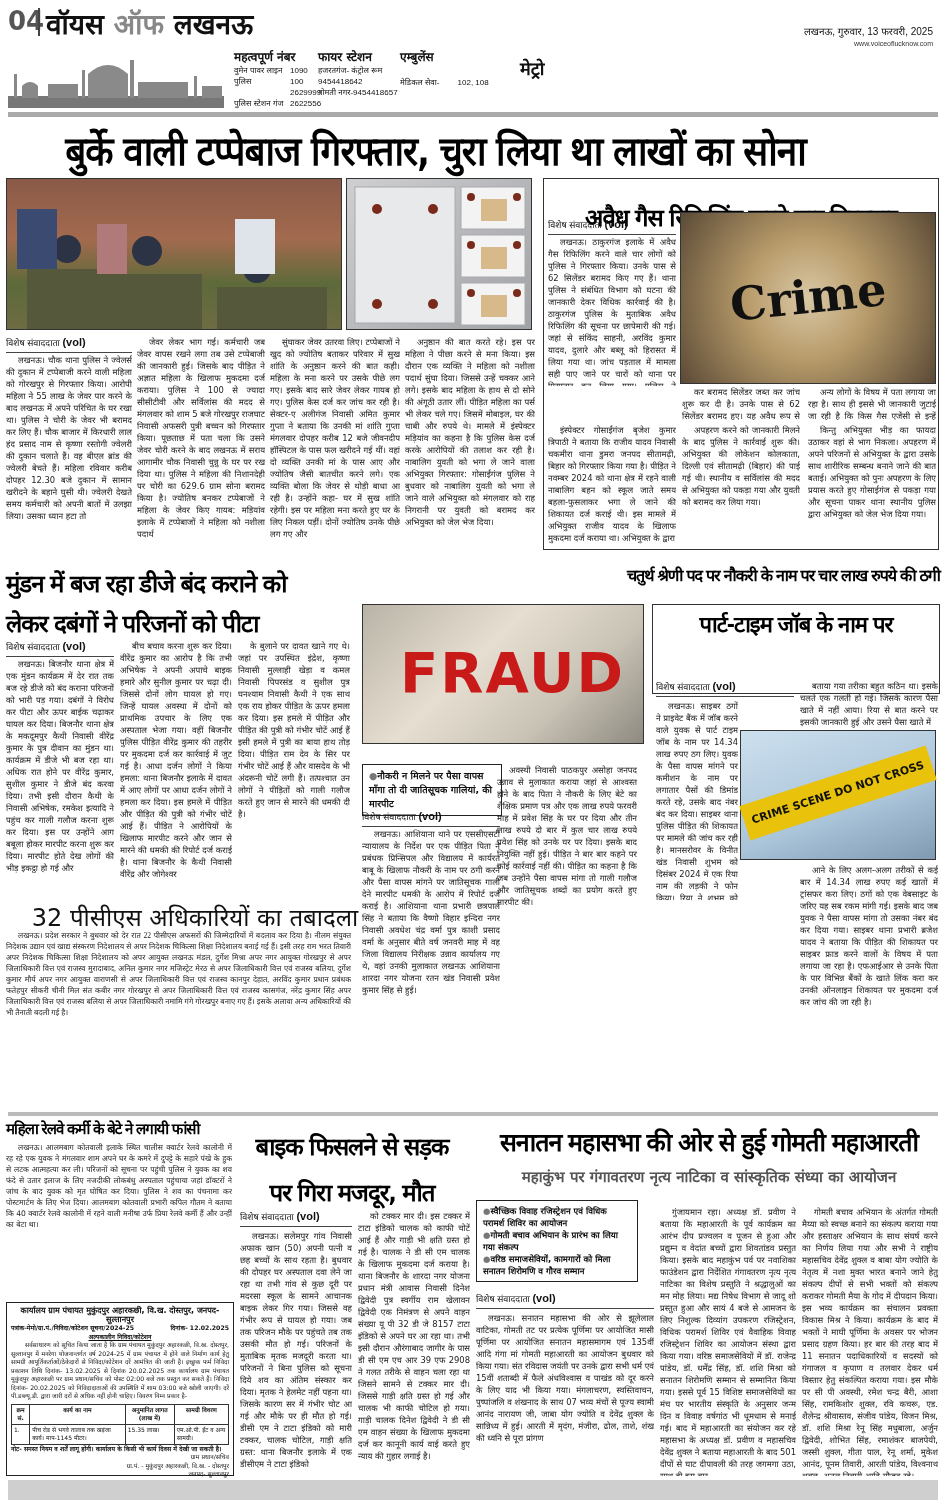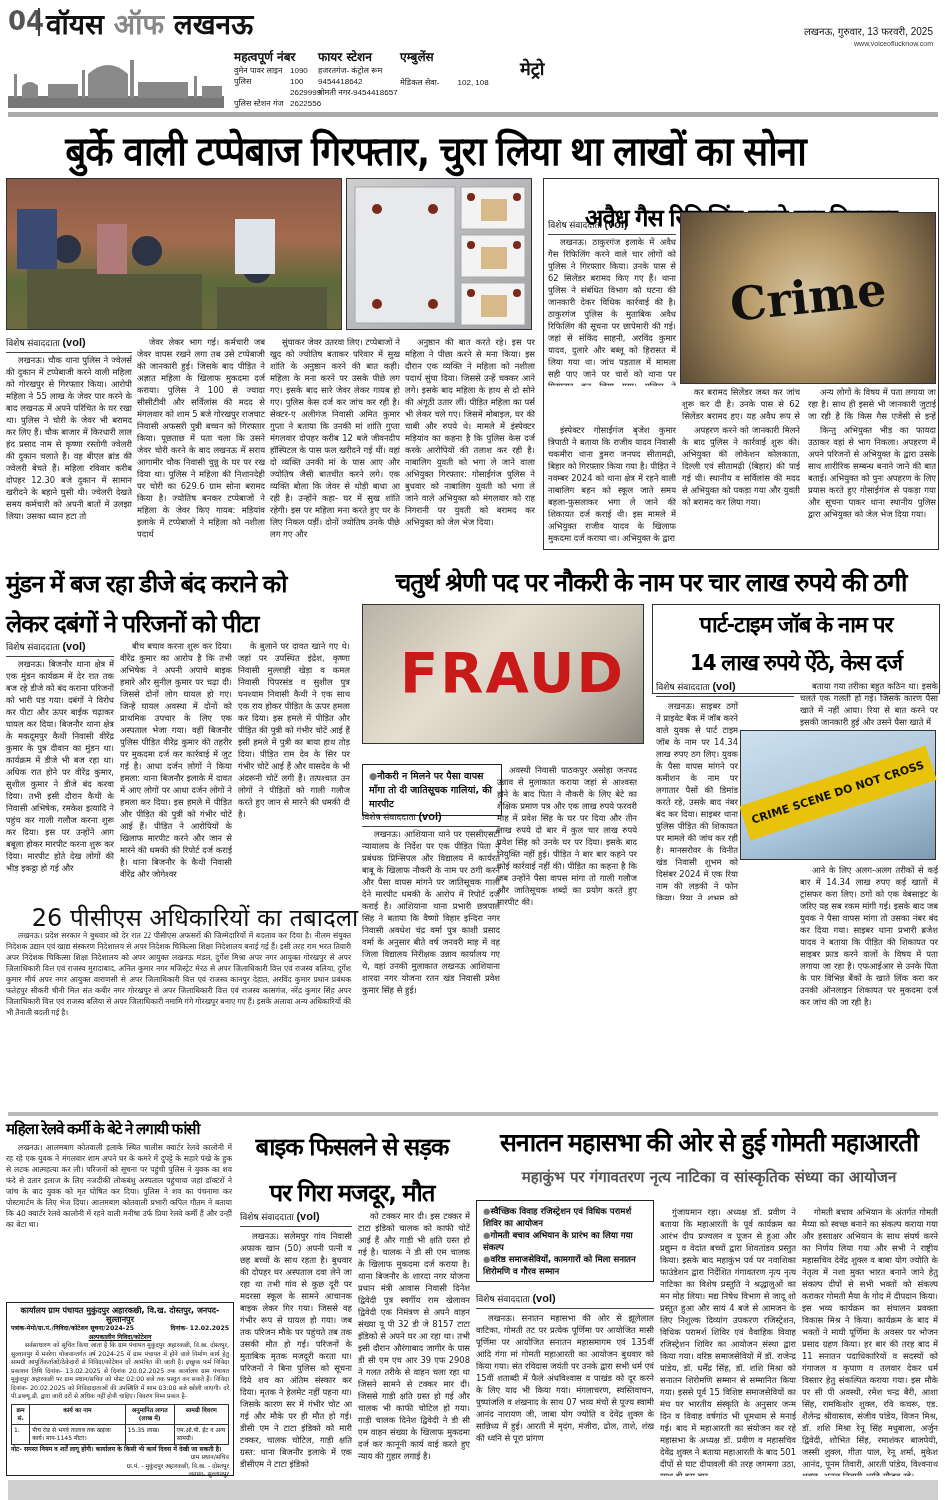--- a/index.html
+++ b/index.html
@@ -24,21 +24,21 @@
   .photo-jewel { left: 346px; top: 178px; width: 186px; height: 152px; background: linear-gradient(135deg,#cfcfd1,#9fa2a6); }
   .byline { font-size: 9px; font-weight: 400; border-bottom: 1px solid #444; padding-bottom: 3px; }
   .byline b { font-size: 11px; font-weight: 700; }
   .col { font-size: 8.4px; line-height: 12px; text-align: justify; color: #222; overflow: hidden; font-family: "DejaVu Sans", sans-serif; }
   .col p { text-indent: 12px; }
   .right-frame { left: 543px; top: 178px; width: 396px; height: 372px; border: 1px solid #333; }
   .h-gas { left: 550px; top: 180px; width: 382px; font-size: 24px; text-align: center; white-space: nowrap; margin-top: 20px; }
   .photo-crime { left: 680px; top: 212px; width: 256px; height: 172px; background: radial-gradient(circle at 50% 50%, #d9c8a6 0%, #b89b6a 40%, #5a4a36 100%); }
   .crime-text { left: 730px; top: 270px; font-size: 46px; font-weight: 700; color: #111; font-family: "DejaVu Serif", serif; transform: rotate(-6deg); }
   .h-dj { left: 6px; top: 564px; width: 345px; font-size: 24px; line-height: 40px; text-align: left; }
-  .h-fraud { left: 362px; top: 564px; width: 578px; font-size: 25px; text-align: center; white-space: nowrap; }
+  .h-fraud { left: 362px; top: 564px; width: 578px; font-size: 16px; text-align: right; white-space: nowrap; }
   .photo-fraud { left: 362px; top: 604px; width: 282px; height: 140px; background: linear-gradient(135deg,#b9b3a7,#e6dfd1 40%,#c9c3b6 70%,#8f8a80); }
   .fraud-text { left: 400px; top: 640px; font-size: 56px; font-weight: 700; color: #c91a1a; font-family: "DejaVu Sans", sans-serif; letter-spacing: 2px; }
   .bullet-box { border: 1px solid #222; padding: 4px 6px; font-size: 9.5px; line-height: 14px; font-weight: 700; font-family: "DejaVu Sans", sans-serif; }
   .bullet-box .dot { color:#777; }
   .parttime-frame { left: 652px; top: 604px; width: 288px; height: 90px; border: 1px solid #333; }
   .h-parttime { left: 656px; top: 606px; width: 280px; font-size: 22px; line-height: 38px; text-align: center; }
   .photo-scene { left: 740px; top: 730px; width: 196px; height: 130px; background: linear-gradient(160deg,#cde0ee,#aac4da 60%,#7f9ab2); }
   .tape { left: 740px; top: 775px; width: 196px; height: 36px; background:#e8c20b; transform: rotate(-18deg); font-weight:700; font-size:18px; color:#111; text-align:center; line-height:36px; font-family:"DejaVu Sans",sans-serif; }
   .h-pcs { left: 30px; top: 900px; width: 330px; font-size: 24px; font-weight: 400; text-align: center; font-family: "DejaVu Sans", sans-serif; }
   .h-railway { left: 6px; top: 1118px; width: 225px; font-size: 15px; white-space: nowrap; }
@@ -216,21 +216,21 @@
 <div class="abs col" style="left:6px;top:658px;width:108px;height:232px;">
     <p>लखनऊ। बिजनौर थाना क्षेत्र में एक मुंडन कार्यक्रम में देर रात तक बज रहे डीजे को बंद कराना परिजनों को भारी पड़ गया। दबंगों ने विरोध कर पीटा और ऊपर बाईक चढ़ाकर घायल कर दिया। बिजनौर थाना क्षेत्र के मकदूमपुर कैथी निवासी वीरेंद्र कुमार के पुत्र दीवान का मुंडन था। कार्यक्रम में डीजे भी बज रहा था। अधिक रात होने पर वीरेंद्र कुमार, सुशील कुमार ने डीजे बंद करवा दिया। तभी इसी दौरान कैथी के निवासी अभिषेक, रमकेश इत्यादि ने पहुंच कर गाली गलौज करना शुरू कर दिया। इस पर उन्होंने आग बबूला होकर मारपीट करना शुरू कर दिया। मारपीट होते देख लोगों की भीड़ इकट्ठा हो गई और</p>
   </div>
 <div class="abs col" style="left:120px;top:640px;width:112px;height:250px;">
     <p>बीच बचाव करना शुरू कर दिया। वीरेंद्र कुमार का आरोप है कि तभी अभिषेक ने अपनी अपाचे बाइक हमारे और सुनील कुमार पर चढ़ा दी। जिससे दोनों लोग घायल हो गए। जिन्हें घायल अवस्था में दोनों को प्राथमिक उपचार के लिए एक अस्पताल भेजा गया। वहीं बिजनौर पुलिस पीड़ित वीरेंद्र कुमार की तहरीर पर मुकदमा दर्ज कर कार्रवाई में जुट गई है। आधा दर्जन लोगों ने किया हमला: थाना बिजनौर इलाके में दावत में आए लोगों पर आधा दर्जन लोगों ने हमला कर दिया। इस हमले में पीड़ित और पीड़ित की पुत्री को गंभीर चोटें आई हैं। पीड़ित ने आरोपियों के खिलाफ मारपीट करने और जान से मारने की धमकी की रिपोर्ट दर्ज कराई है। थाना बिजनौर के कैथी निवासी वीरेंद्र और जोगेश्वर</p>
   </div>
 <div class="abs col" style="left:238px;top:640px;width:112px;height:250px;">
     <p>के बुलाने पर दावत खाने गए थे। जहां पर उपस्थित इंद्रेश, कृष्णा निवासी मुल्लाही खेड़ा व कमल निवासी पिपरसंड व सुशील पुत्र घनश्याम निवासी कैथी ने एक साथ एक राय होकर पीड़ित के ऊपर हमला कर दिया। इस हमले में पीड़ित और पीड़ित की पुत्री को गंभीर चोटें आई हैं इसी हमले में पुत्री का बाया हाथ तोड़ दिया। पीड़ित राम देव के सिर पर गंभीर चोटें आई हैं और वासदेव के भी अंदरूनी चोटें लगी हैं। तत्पश्चात उन लोगों ने पीड़ितों को गाली गलौज करते हुए जान से मारने की धमकी दी है।</p>
   </div>
 
-<div class="abs h-pcs">26 पीसीएस अधिकारियों का तबादला</div>
+<div class="abs h-pcs">32 पीसीएस अधिकारियों का तबादला</div>
 <div class="abs col" style="left:6px;top:930px;width:345px;height:178px;font-size:7.6px;line-height:11px;font-family:Liberation Serif, serif;">
     <p>लखनऊ। प्रदेश सरकार ने बुधवार को देर रात 22 पीसीएस अफसरों की जिम्मेदारियों में बदलाव कर दिया है। नीलम संयुक्त निदेशक उद्यान एवं खाद्य संस्करण निदेशालय से अपर निदेशक चिकित्सा शिक्षा निदेशालय बनाई गई हैं। इसी तरह राम भरत तिवारी अपर निदेशक चिकित्सा शिक्षा निदेशालय को अपर आयुक्त लखनऊ मंडल, दुर्गेश मिश्रा अपर नगर आयुक्त गोरखपुर से अपर जिलाधिकारी वित्त एवं राजस्व मुरादाबाद, अनिल कुमार नगर मजिस्ट्रेट मेरठ से अपर जिलाधिकारी वित्त एवं राजस्व बलिया, दुर्गेश कुमार मौर्य अपर नगर आयुक्त वाराणसी से अपर जिलाधिकारी वित्त एवं राजस्व कानपुर देहात, अरविंद कुमार प्रधान प्रबंधक फतेहपुर सीकरी चीनी मिल संत कबीर नगर गोरखपुर से अपर जिलाधिकारी वित्त एवं राजस्व कासगंज, नरेंद्र कुमार सिंह अपर जिलाधिकारी वित्त एवं राजस्व बलिया से अपर जिलाधिकारी नमामि गंगे गोरखपुर बनाए गए हैं। इसके अलावा अन्य अधिकारियों की भी तैनाती बदली गई है।</p>
   </div>
 
 <div class="abs headline h-fraud">चतुर्थ श्रेणी पद पर नौकरी के नाम पर चार लाख रुपये की ठगी</div>
 <div class="abs photo photo-fraud"></div>
 <div class="abs fraud-text">FRAUD</div>
 <div class="abs bullet-box" style="left:362px;top:764px;width:140px;background:#fff;"><span class="dot">●</span><span>नौकरी न मिलने पर पैसा वापस माँगा तो दी जातिसूचक गालियां, की मारपीट</span></div>
 <div class="abs" style="left:362px;top:810px;width:138px;">
   <div class="byline"><span>विशेष संवाददाता</span> <b>(vol)</b></div>
@@ -238,21 +238,20 @@
 <div class="abs col" style="left:362px;top:828px;width:138px;height:280px;">
     <p>लखनऊ। आशियाना थाने पर एससीएसटी न्यायालय के निर्देश पर एक पीड़ित पिता ने प्रबंधक प्रिन्सिपल और विद्यालय में कार्यरत बाबू के खिलाफ नौकरी के नाम पर ठगी करने और पैसा वापस मांगने पर जातिसूचक गाली देने मारपीट धमकी के आरोप में रिपोर्ट दर्ज कराई है। आशियाना थाना प्रभारी छत्रपाल सिंह ने बताया कि वैष्णो विहार इन्दिरा नगर निवासी अवधेश चंद्र वर्मा पुत्र काशी प्रसाद वर्मा के अनुसार बीते वर्ष जनवरी माह में वह जिला विद्यालय निरीक्षक उन्नाव कार्यालय गए थे, वहां उनकी मुलाकात लखनऊ आशियाना शारदा नगर योजना रतन खंड निवासी प्रवेश कुमार सिंह से हुई।</p>
   </div>
 <div class="abs col" style="left:497px;top:764px;width:140px;height:344px;">
     <p>अवस्थी निवासी पाठकपुर असोहा जनपद उन्नाव से मुलाकात कराया जहां से आश्वस्त होने के बाद पिता ने नौकरी के लिए बेटे का शैक्षिक प्रमाण पत्र और एक लाख रुपये फरवरी माह में प्रवेश सिंह के घर पर दिया और तीन लाख रुपये दो बार में कुल चार लाख रुपये प्रवेश सिंह को उनके घर पर दिया। इसके बाद नियुक्ति नहीं हुई। पीड़ित ने बार बार कहने पर कोई कार्रवाई नहीं की। पीड़ित का कहना है कि जब उन्होंने पैसा वापस मांगा तो गाली गलौज और जातिसूचक शब्दों का प्रयोग करते हुए मारपीट की।</p>
   </div>
 
 <div class="abs parttime-frame"></div>
 <div class="abs headline h-parttime">
   <div>पार्ट-टाइम जॉब के नाम पर</div>
-  <div>14 लाख रुपये ऐंठे, केस दर्ज</div>
 </div>
 <div class="abs" style="left:656px;top:680px;width:138px;">
   <div class="byline"><span>विशेष संवाददाता</span> <b>(vol)</b></div>
 </div>
 <div class="abs col" style="left:656px;top:700px;width:82px;height:200px;">
     <p>लखनऊ। साइबर ठगों ने प्राइवेट बैंक में जॉब करने वाले युवक से पार्ट टाइम जॉब के नाम पर 14.34 लाख रुपए ठग लिए। युवक के पैसा वापस मांगने पर कमीशन के नाम पर लगातार पैसों की डिमांड करते रहे, उसके बाद नंबर बंद कर दिया। साइबर थाना पुलिस पीड़ित की शिकायत पर मामले की जांच कर रही है। मानसरोवर के विनीत खंड निवासी शुभम को दिसंबर 2024 में एक रिया नाम की लड़की ने फोन किया। रिया ने शुभम को पार्ट टाइम जॉब की लेकर बातचीत की।</p>
   </div>
 <div class="abs col" style="left:800px;top:680px;width:138px;height:48px;">
     <p>बताया गया तरीका बहुत कठिन था। इसके चलते एक गलती हो गई। जिसके कारण पैसा खाते में नहीं आया। रिया से बात करने पर इसकी जानकारी हुई और उसने पैसा खाते में</p>
   </div>
@@ -308,21 +307,21 @@
 </div>
 <div class="abs col" style="left:240px;top:1230px;width:112px;height:246px;">
     <p>लखनऊ। सलेमपुर गांव निवासी अफाक खान (50) अपनी पत्नी व छह बच्चों के साथ रहता है। बुधवार की दोपहर घर अस्पताल दवा लेने जा रहा था तभी गांव से कुछ दूरी पर मदरसा स्कूल के सामने आचानक बाइक लेकर गिर गया। जिससे वह गंभीर रूप से घायल हो गया। जब तक परिजन मौके पर पहुंचते तब तक उसकी मौत हो गई। परिजनों के मुताबिक मृतक मजदूरी करता था। परिजनों ने बिना पुलिस को सूचना दिये शव का अंतिम संस्कार कर दिया। मृतक ने हेलमेट नहीं पहना था। जिसके कारण सर में गंभीर चोट आ गई और मौके पर ही मौत हो गई। डीसी एम ने टाटा इंडिको को मारी टक्कर, चालक चोटिल, गाड़ी क्षति ग्रस्त: थाना बिजनौर इलाके में एक डीसीएम ने टाटा इंडिको</p>
   </div>
 <div class="abs col" style="left:358px;top:1210px;width:112px;height:266px;">
     <p>को टक्कर मार दी। इस टक्कर में टाटा इंडिको चालक को काफी चोटें आई हैं और गाड़ी भी क्षति ग्रस्त हो गई है। चालक ने डी सी एम चालक के खिलाफ मुकदमा दर्ज कराया है। थाना बिजनौर के शारदा नगर योजना प्रधान मंत्री आवास निवासी दिनेश द्विवेदी पुत्र स्वर्गीय राम खेलावन द्विवेदी एक निमंत्रण से अपने वाहन संख्या यू पी 32 डी जे 8157 टाटा इंडिको से अपने घर आ रहा था। तभी इसी दौरान औरंगाबाद जागीर के पास डी सी एम एच आर 39 एफ 2908 ने गलत तरीके से वाहन चला रहा था जिसने सामने से टक्कर मार दी। जिससे गाड़ी क्षति ग्रस्त हो गई और चालक भी काफी चोटिल हो गया। गाड़ी चालक दिनेश द्विवेदी ने डी सी एम वाहन संख्या के खिलाफ मुकदमा दर्ज कर कानूनी कार्य वाई करते हुए न्याय की गुहार लगाई है।</p>
   </div>
 
 <div class="abs headline h-sanatan">सनातन महासभा की ओर से हुई गोमती महाआरती</div>
 <div class="abs sub-sanatan">महाकुंभ पर गंगावतरण नृत्य नाटिका व सांस्कृतिक संध्या का आयोजन</div>
-<div class="abs bullet-box" style="left:476px;top:1200px;width:178px;font-size:8.5px;line-height:12px;">
+<div class="abs bullet-box" style="left:476px;top:1200px;width:162px;font-size:8.5px;line-height:12px;">
   <div><span class="dot">●</span><span>स्वैच्छिक विवाह रजिस्ट्रेशन एवं विधिक परामर्श शिविर का आयोजन</span></div>
   <div><span class="dot">●</span><span>गोमती बचाव अभियान के प्रारंभ का लिया गया संकल्प</span></div>
   <div><span class="dot">●</span><span>वरिष्ठ समाजसेवियों, कामगारों को मिला सनातन शिरोमणि व गौरव सम्मान</span></div>
 </div>
 <div class="abs" style="left:476px;top:1292px;width:178px;">
   <div class="byline"><span>विशेष संवाददाता</span> <b>(vol)</b></div>
 </div>
 <div class="abs col" style="left:476px;top:1312px;width:178px;height:164px;">
     <p>लखनऊ। सनातन महासभा की ओर से झूलेलाल वाटिका, गोमती तट पर प्रत्येक पूर्णिमा पर आयोजित मासी पूर्णिमा पर आयोजित सनातन महासमागम एवं 135वीं आदि गंगा मां गोमती महाआरती का आयोजन बुधवार को किया गया। संत रविदास जयंती पर उनके द्वारा सभी धर्म एवं 15वीं शताब्दी में फैले अंधविश्वास व पाखंड को दूर करने के लिए याद भी किया गया। मंगलाचरण, स्वस्तिवाचन, पुष्पांजलि व शंखनाद के साथ 07 भव्य मंचों से पूज्य स्वामी आनंद नारायण जी, जाबा योग ज्योति व देवेंद्र शुक्ल के सान्निध्य में हुई। आरती में मृदंग, मंजीरा, ढोल, ताशे, शंख की ध्वनि से पूरा प्रांगण</p>
   </div>

